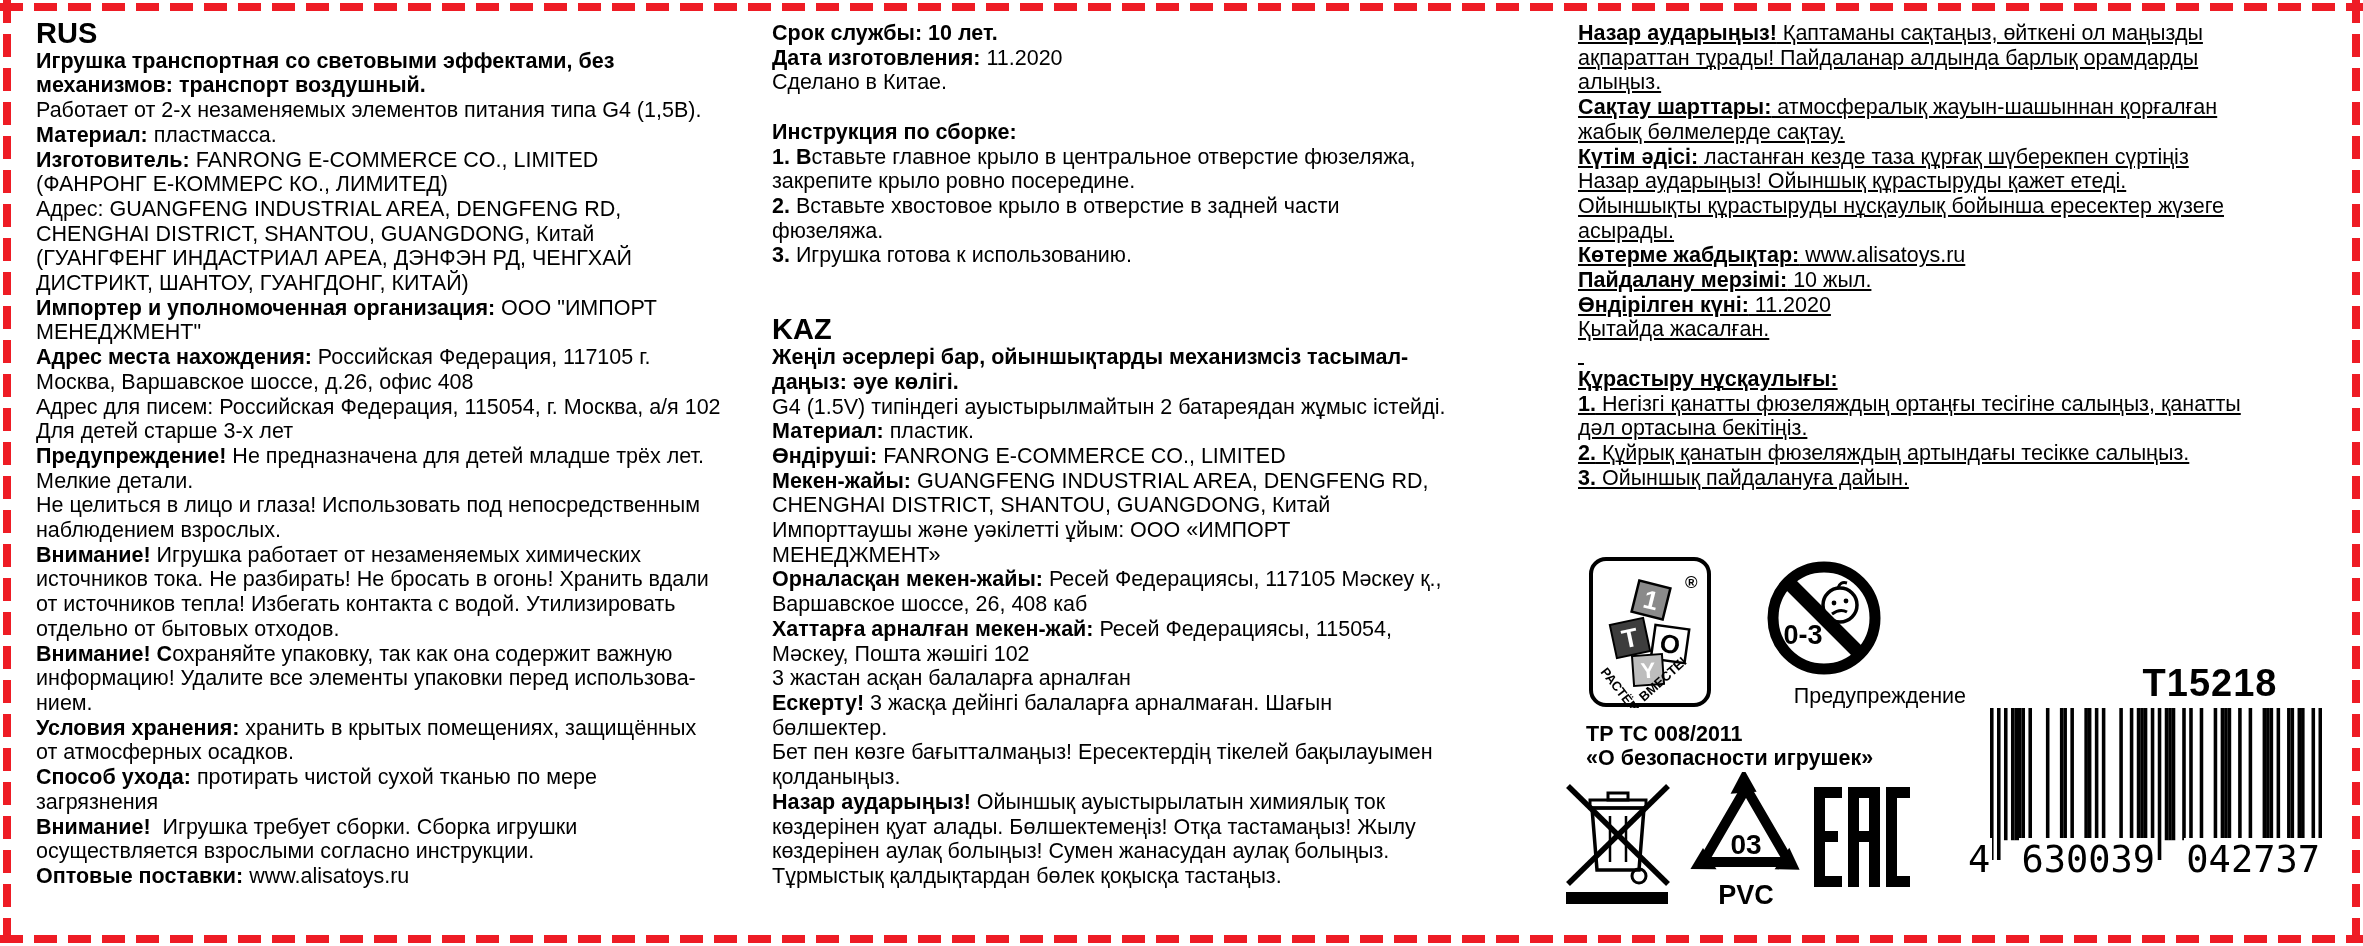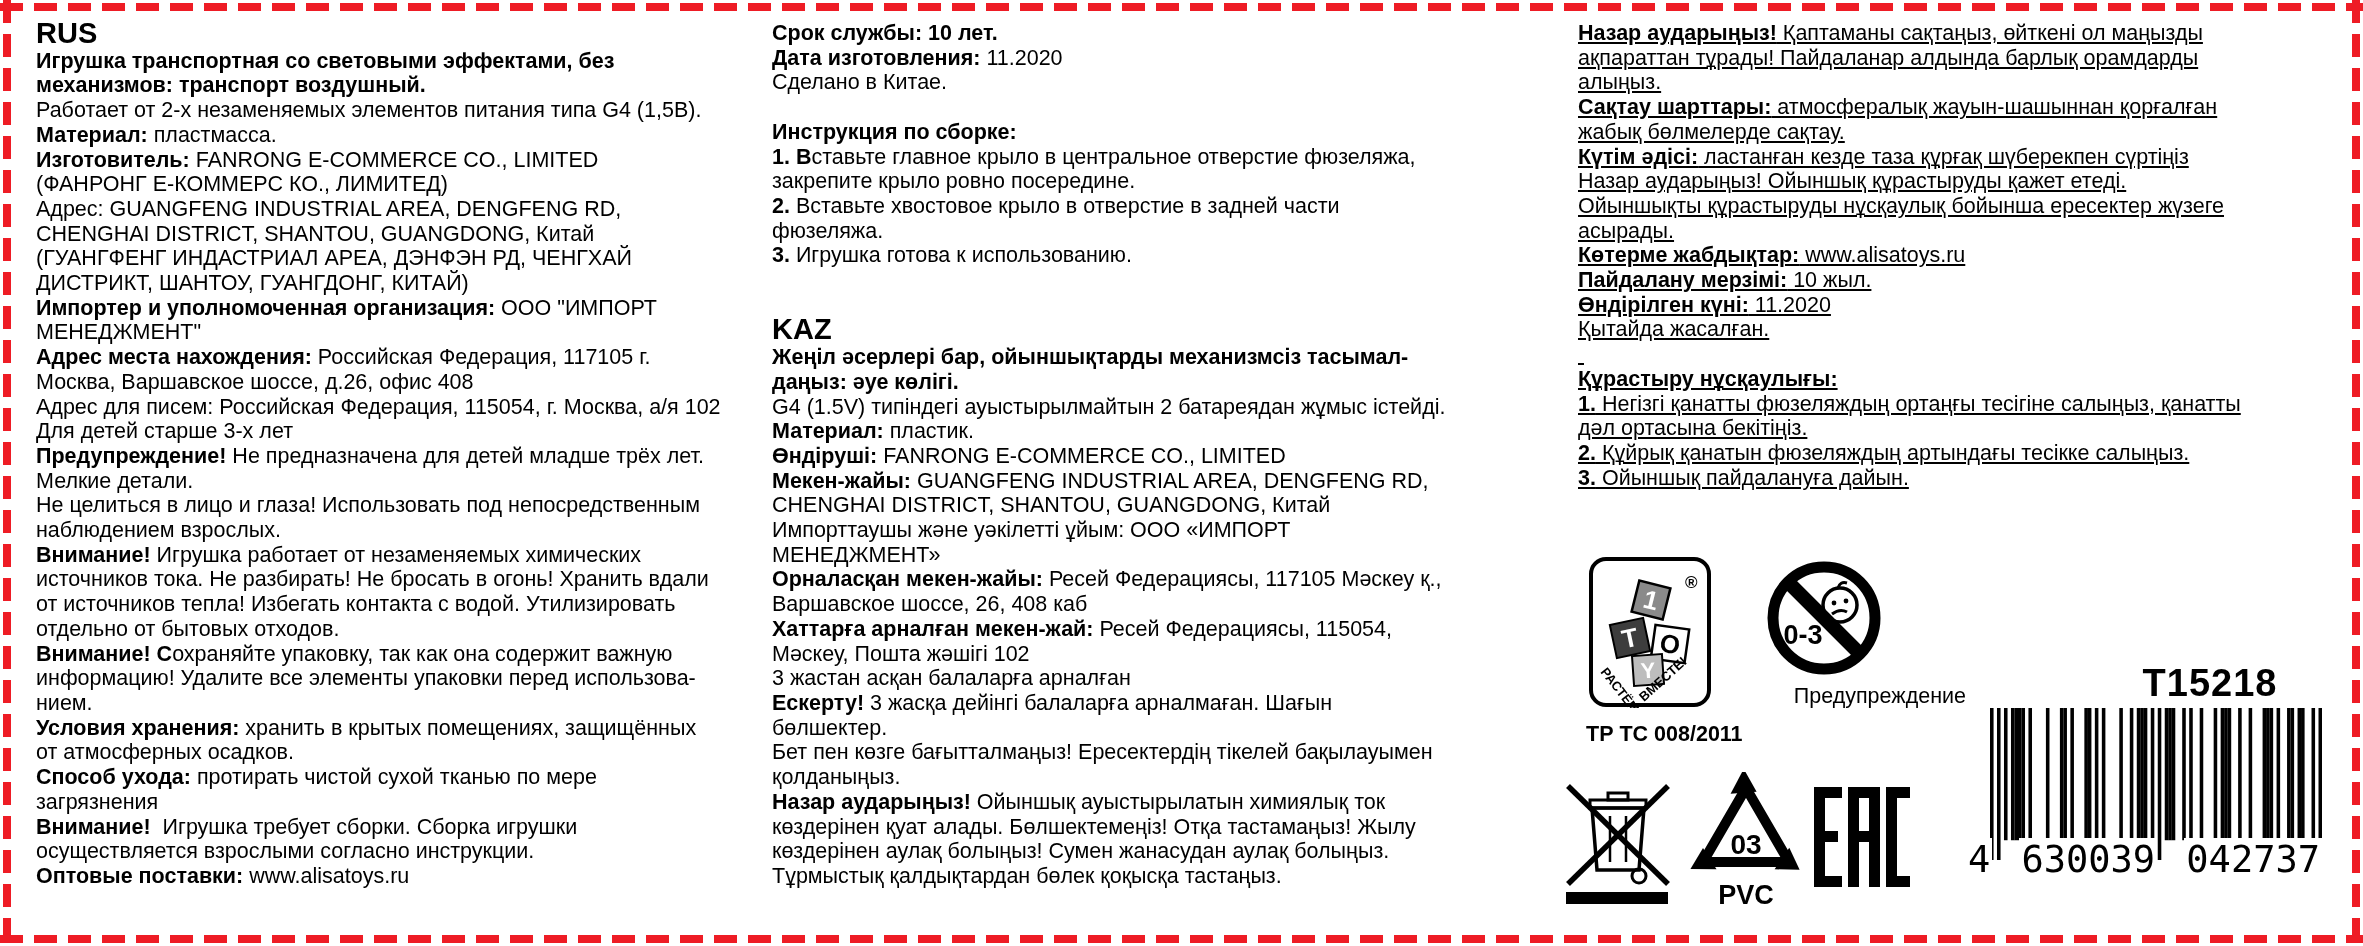--- a/index.html
+++ b/index.html
@@ -86,20 +86,21 @@
   <circle cx="80" cy="41" r="2.4" fill="#000"></circle>
   <path d="M66,54 Q74,48 81,52" fill="none" stroke="#000" stroke-width="3"></path>
   <line x1="22" y1="22" x2="94" y2="94" stroke="#000" stroke-width="14"></line>
   <text x="37" y="84" text-anchor="middle" font-size="27" font-weight="bold" fill="#000">0-3</text>
 </svg>
 
 <div class="age-caption">Предупреждение</div>
 
 <div class="regulation">
   <div>ТР ТС 008/2011</div>
+  <div>«О безопасности игрушек»</div>
 </div>
 
 <svg class="bin-icon" viewBox="0 0 118 134">
   <rect x="30" y="28" width="56" height="8" fill="none" stroke="#000" stroke-width="3"></rect>
   <rect x="48" y="21" width="20" height="7" fill="none" stroke="#000" stroke-width="3"></rect>
   <path d="M32,36 L84,36 L79,98 L37,98 Z" fill="none" stroke="#000" stroke-width="3.5"></path>
   <line x1="50" y1="44" x2="50" y2="90" stroke="#000" stroke-width="2.5"></line>
   <line x1="66" y1="44" x2="66" y2="90" stroke="#000" stroke-width="2.5"></line>
   <circle cx="79" cy="104" r="7" fill="none" stroke="#000" stroke-width="3"></circle>
   <line x1="8" y1="14" x2="108" y2="112" stroke="#000" stroke-width="5.5"></line>

